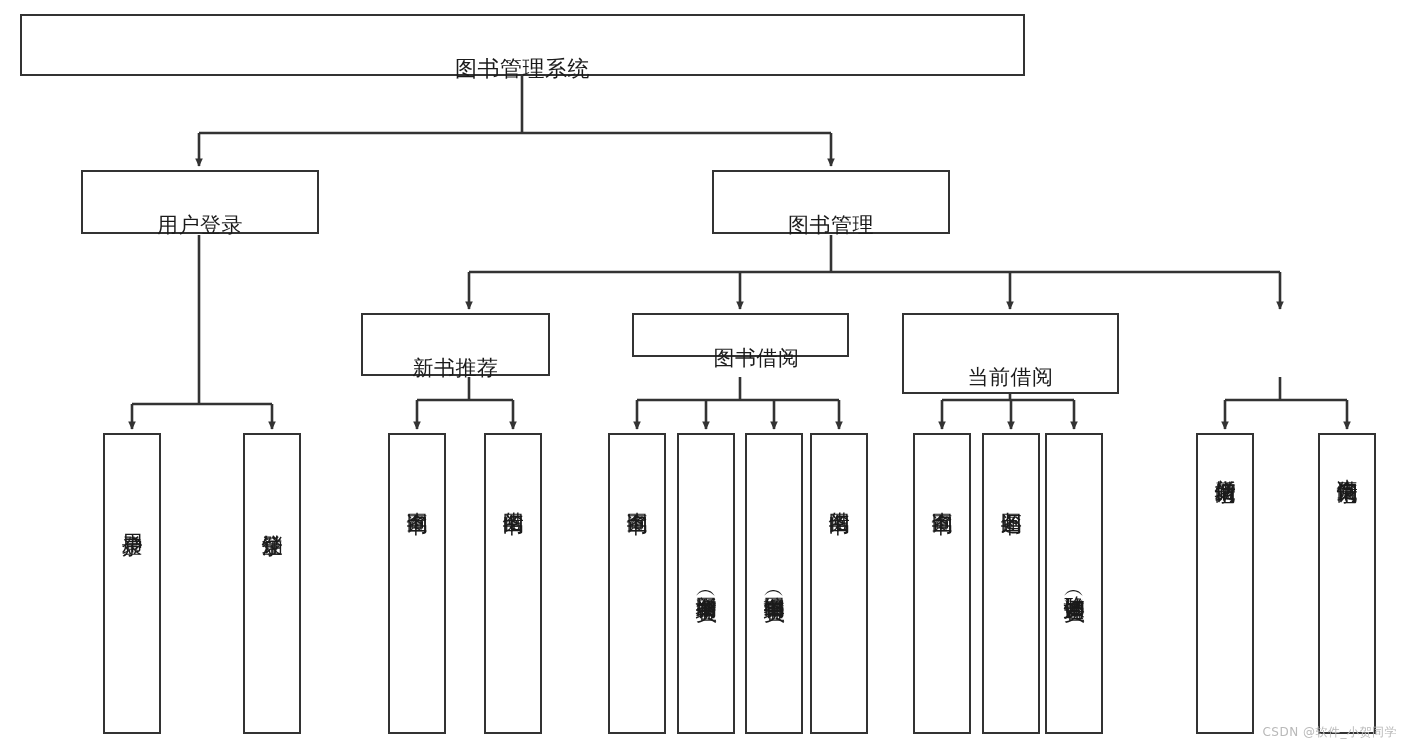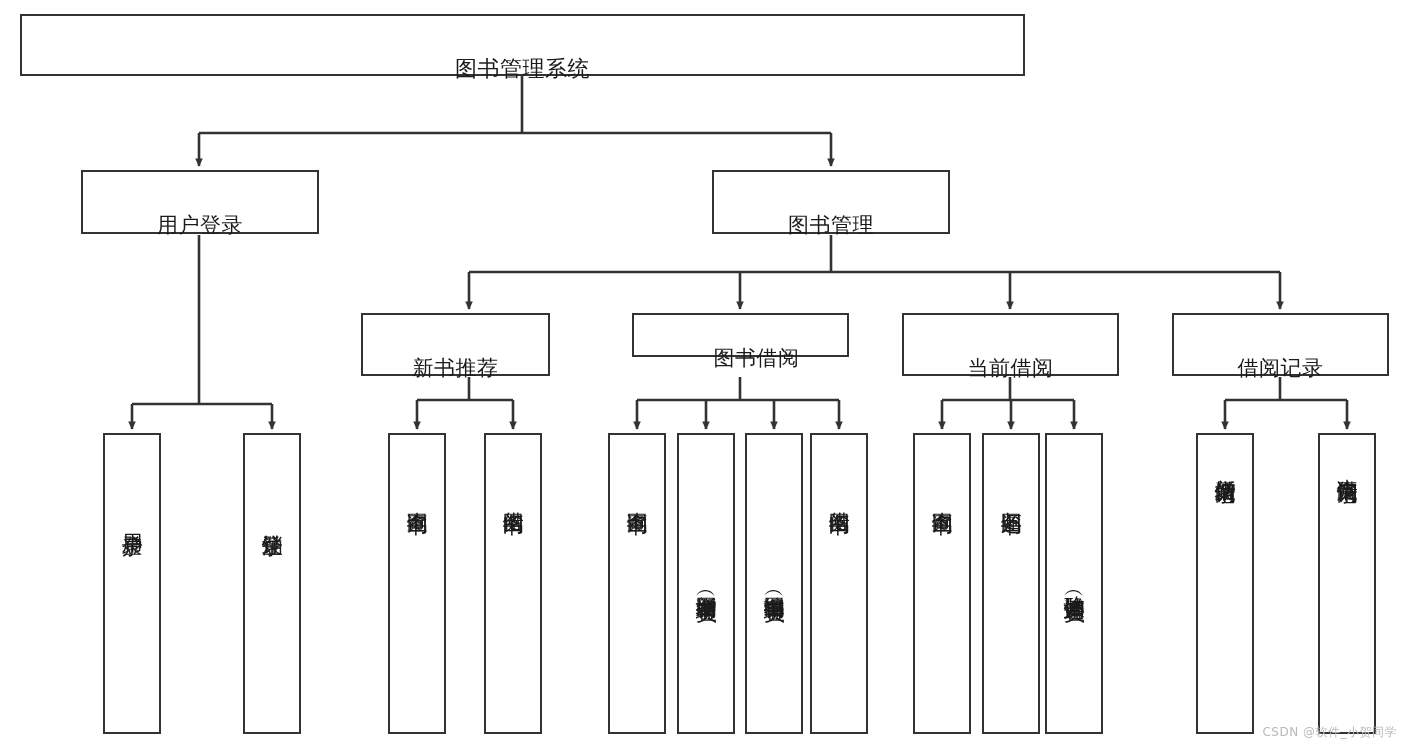--- a/index.html
+++ b/index.html
@@ -141,25 +141,22 @@
   <div class="node horizontal" style="left:712px; top:170px; width:238px; height:64px;">
     <span class="node-label">图书管理</span>
   </div>
 
   <div class="node horizontal" style="left:361px; top:313px; width:189px; height:63px;">
     <span class="node-label">新书推荐</span>
   </div>
   <div class="node horizontal" style="left:632px; top:313px; width:217px; height:44px;padding-left:32px;">
     <span class="node-label">图书借阅</span>
   </div>
-  <div class="node horizontal" style="left:902px; top:313px; width:217px; height:63px;">
+  <div class="node horizontal" style="left:902px; top:313px; width:217px; height:81px;">
     <span class="node-label">当前借阅</span>
-  </div>
-  <div class="node horizontal" style="left:1172px; top:313px; width:217px; height:63px;">
-    <span class="node-label">借阅记录</span>
   </div>
 
   <div class="node vertical" style="left:103px; top:433px; width:58px; height:301px; padding-top:82px;">
     <span class="node-label">用户登录</span>
   </div>
   <div class="node vertical" style="left:243px; top:433px; width:58px; height:301px; padding-top:82px;">
     <span class="node-label">注销登录</span>
   </div>
 
   <div class="node vertical" style="left:388px; top:433px; width:58px; height:301px; padding-top:60px;">

